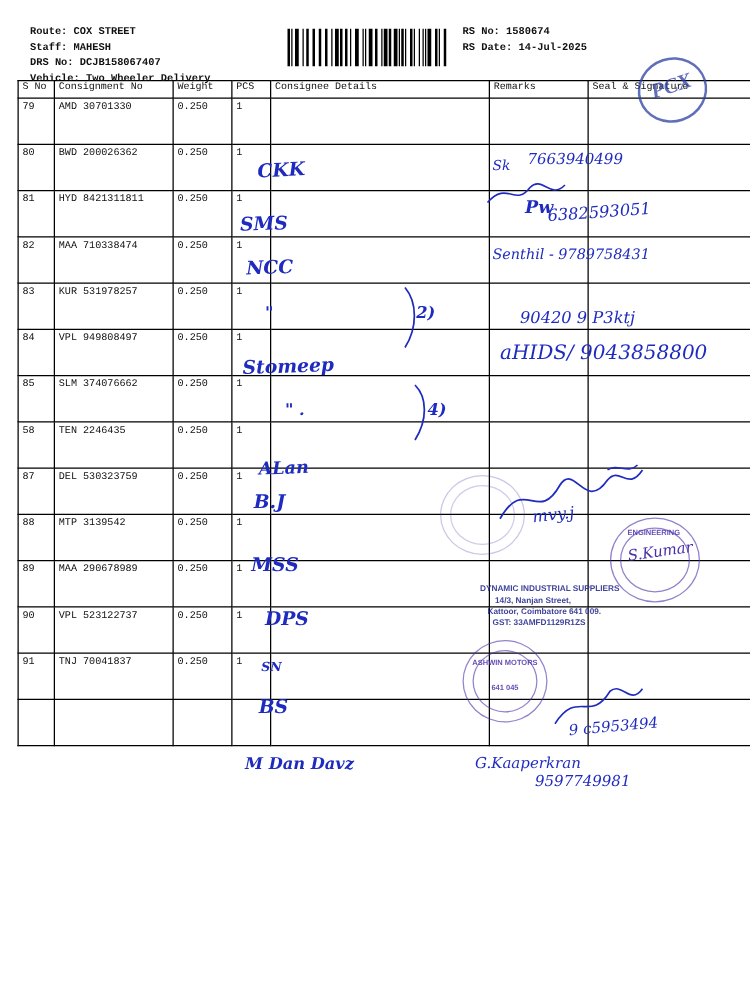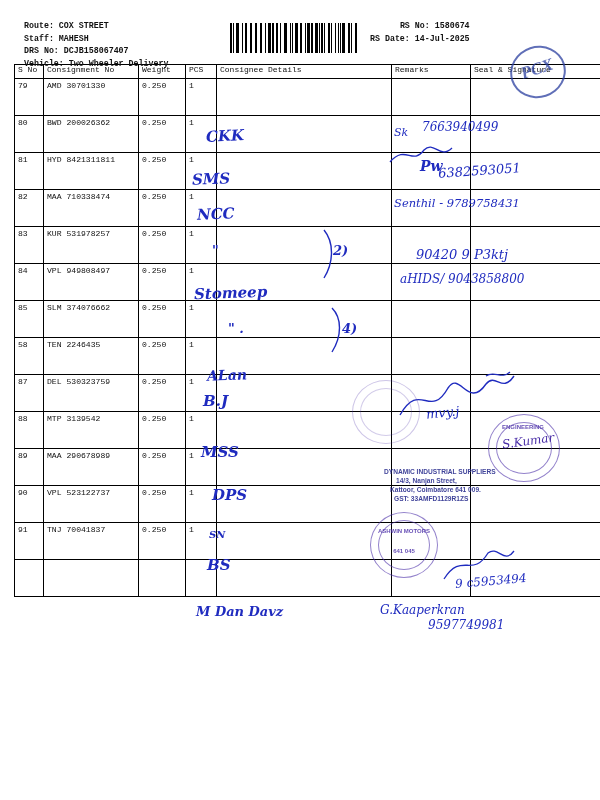--- a/index.html
+++ b/index.html
@@ -59,21 +59,20 @@
     line-height: 12.5px;
     white-space: nowrap;
   }
   .meta-right {
     position: absolute;
     left: 356px;
     top: 0;
     line-height: 12.5px;
     white-space: nowrap;
     font-weight: bold;
-    text-align: right;
   }
   .barcode {
     position: absolute;
     left: 216px;
     top: 3px;
     width: 130px;
     height: 30px;
   }
   .barcode i {
     position: absolute;
@@ -438,21 +437,21 @@
     <svg style="position:absolute; left:328px; top:306px;" width="30" height="55">
       <path d="M4 2 C14 12, 14 30, 4 46" stroke="#1f2bbf" fill="none" stroke-width="1.4"></path>
     </svg>
 
     <div class="hw thin" style="left:394px; top:126px; font-size:11px;">Sk</div>
     <div class="hw thin" style="left:422px; top:120px; font-size:12px;">7663940499</div>
     <div class="hw" style="left:420px; top:158px; font-size:14px;">Pw</div>
     <div class="hw thin" style="left:438px; top:163px; font-size:13px; transform:rotate(-4deg);">6382593051</div>
     <div class="hw thin" style="left:394px; top:196px; font-size:11.5px;">Senthil - 9789758431</div>
     <div class="hw thin" style="left:416px; top:247px; font-size:13px;">90420 9 P3ktj</div>
-    <div class="hw thin" style="left:400px; top:272px; font-size:12px;">aHIDS/ 9043858800</div>
+    <div class="hw thin" style="left:400px; top:272px; font-size:16px;">aHIDS/ 9043858800</div>
     <div class="hw thin" style="left:426px; top:405px; font-size:13px; transform:rotate(-6deg);">mvy.j</div>
     <div class="hw thin" style="left:455px; top:574px; font-size:12px; transform:rotate(-5deg);">9 c5953494</div>
     <div class="hw thin" style="left:380px; top:603px; font-size:12px;">G.Kaaperkran</div>
     <div class="hw thin" style="left:428px; top:618px; font-size:12px;">9597749981</div>
 
     <svg style="position:absolute; left:388px; top:140px;" width="120" height="30">
       <path d="M2 22 C18 4, 24 26, 36 10 C46 0, 52 20, 64 8" stroke="#1f2bbf" fill="none" stroke-width="1.3"></path>
     </svg>
     <svg style="position:absolute; left:390px; top:370px;" width="160" height="60">
       <path d="M10 45 C30 10, 40 50, 58 18 C70 0, 78 40, 96 14 C106 2, 112 24, 124 6" stroke="#1f2bbf" fill="none" stroke-width="1.4"></path>

